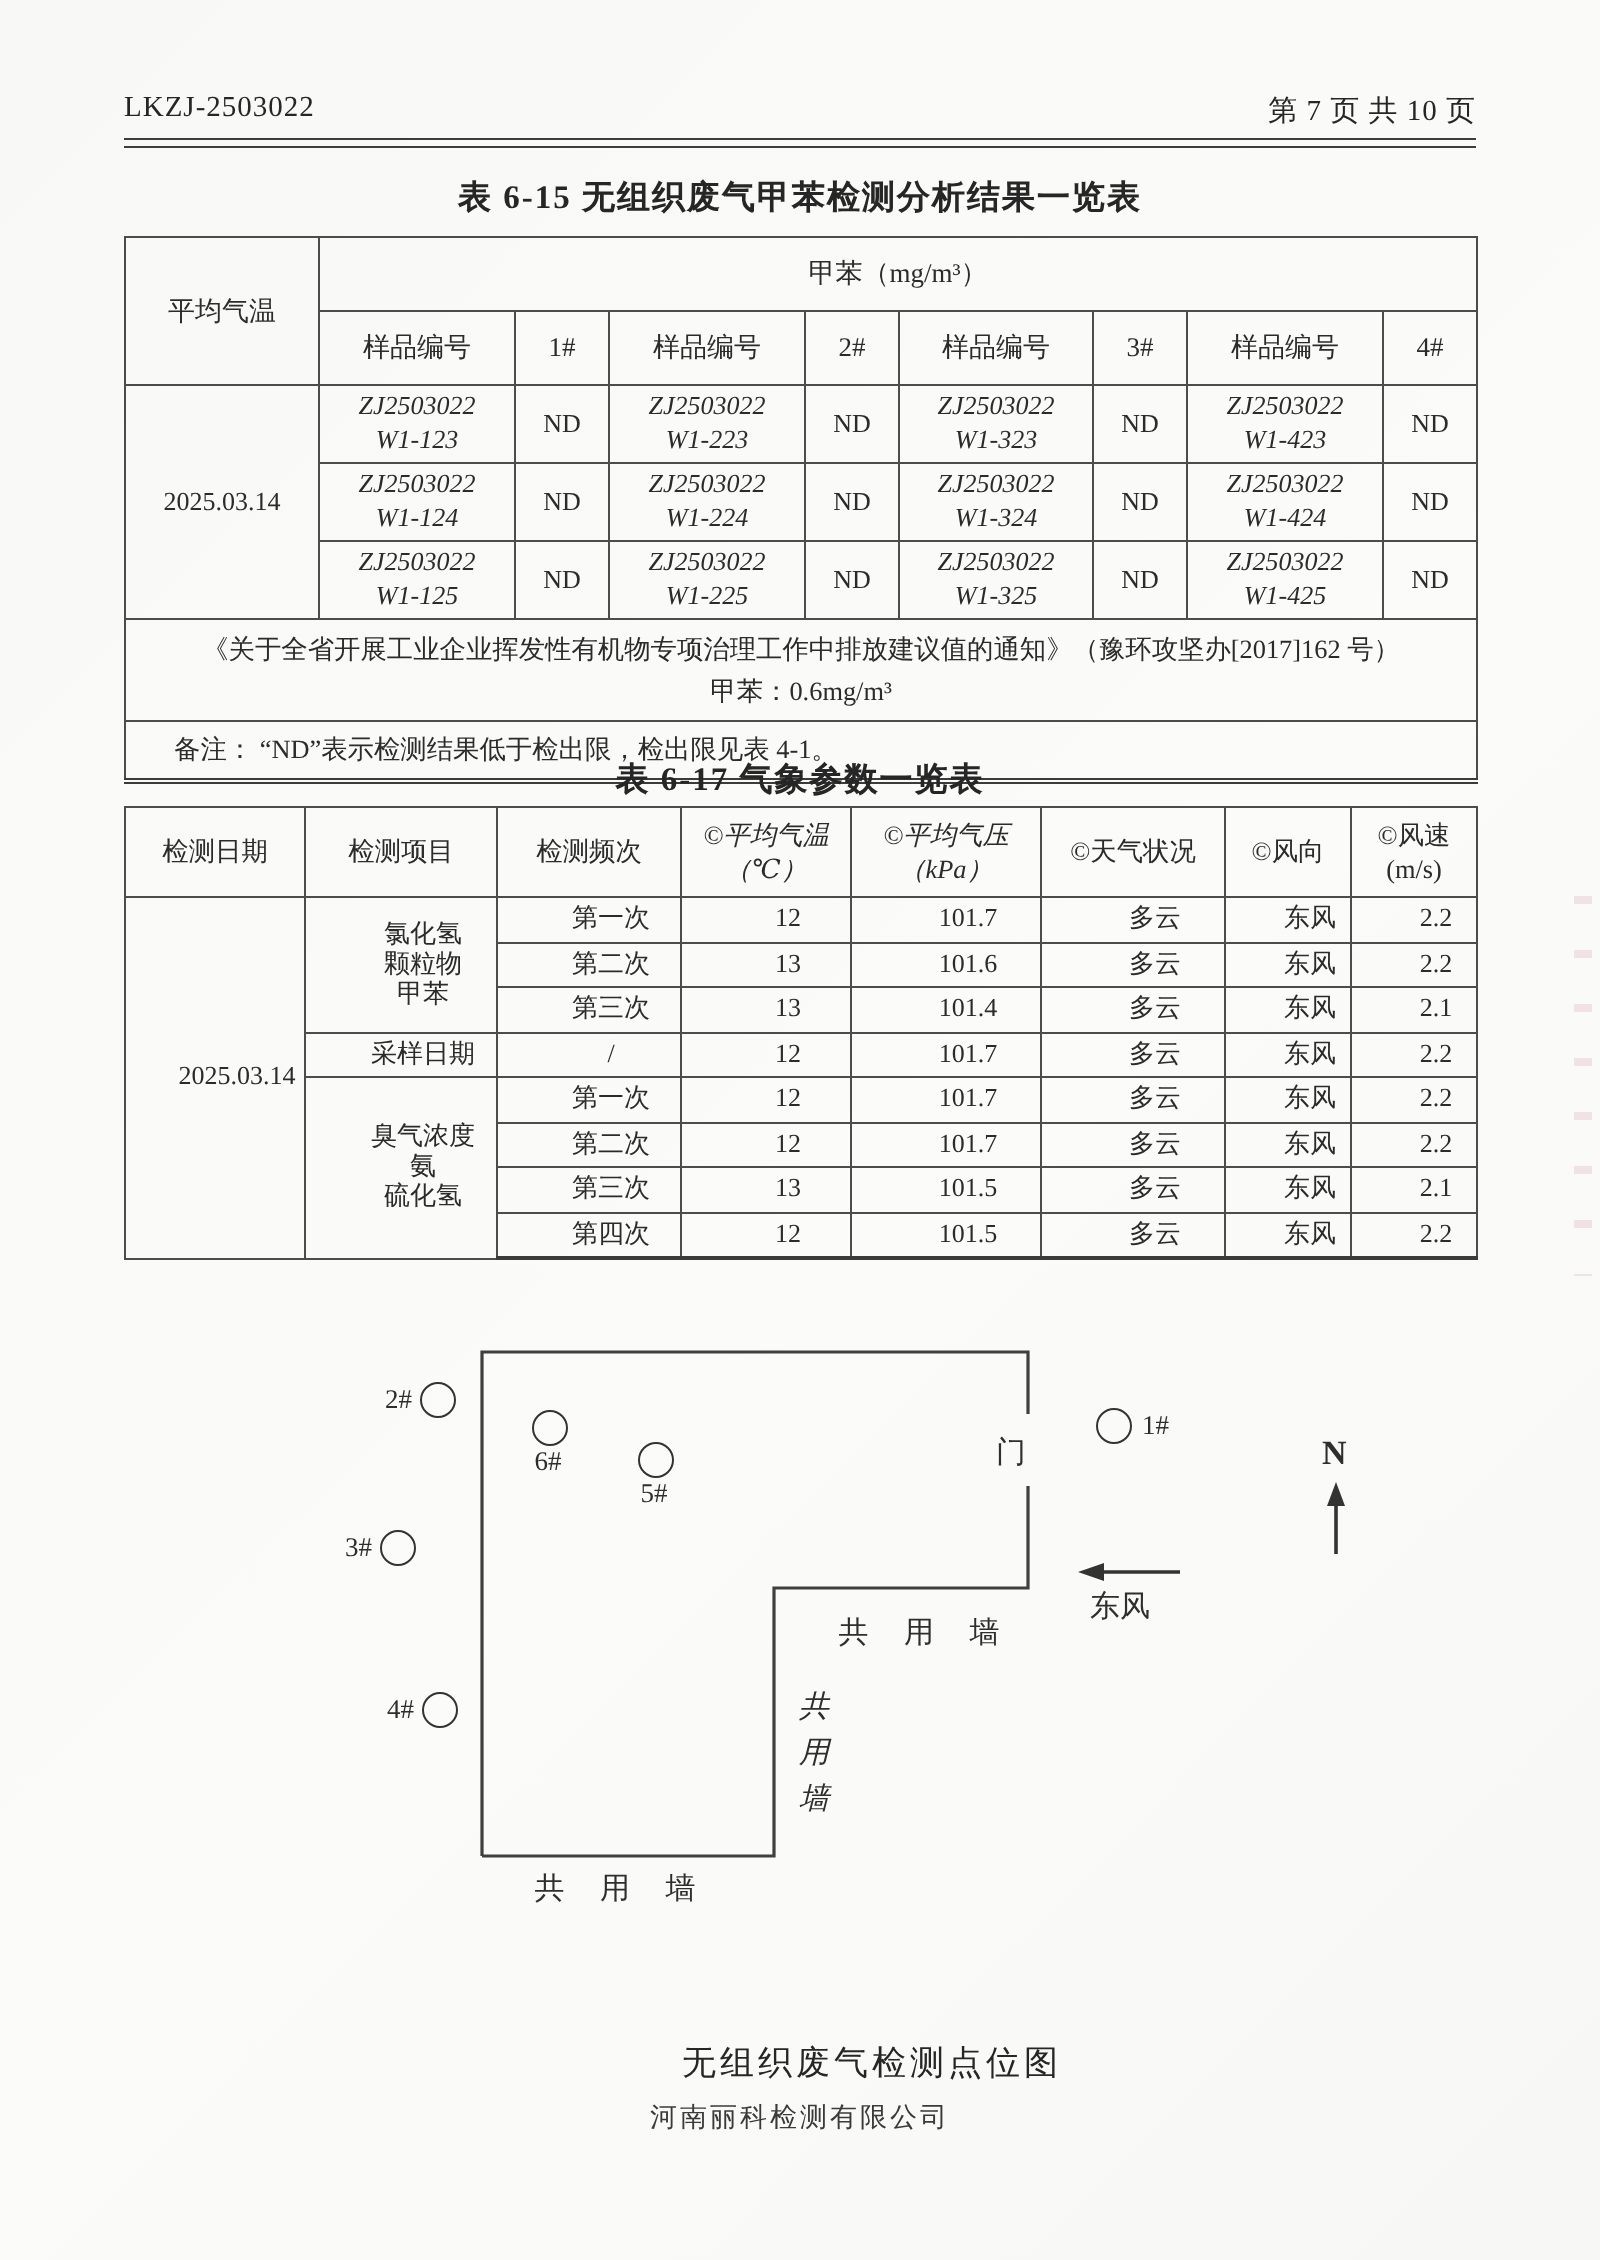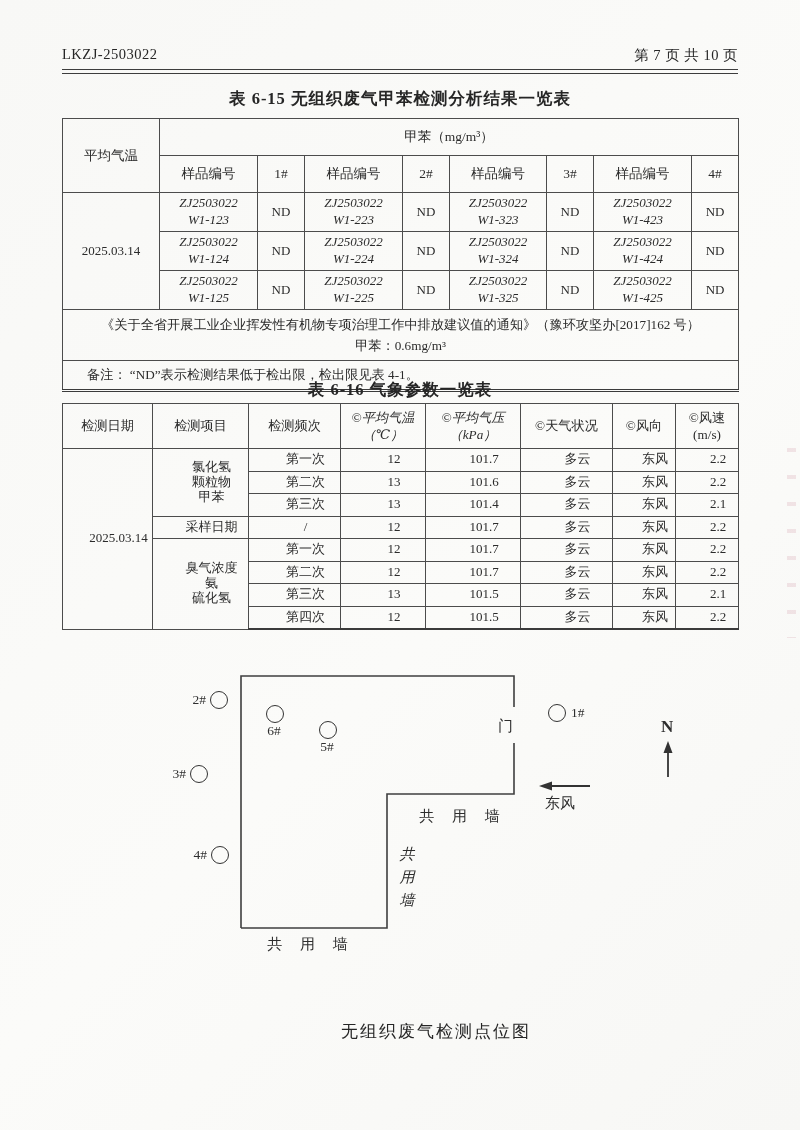--- a/index.html
+++ b/index.html
@@ -142,21 +142,21 @@
         <div>《关于全省开展工业企业挥发性有机物专项治理工作中排放建议值的通知》（豫环攻坚办[2017]162 号）</div>
         <div>甲苯：0.6mg/m³</div>
       </td>
     </tr>
     <tr class="note">
       <td colspan="9">备注： “ND”表示检测结果低于检出限，检出限见表 4-1。</td>
     </tr>
   </tbody>
     </table>
 
-  <div class="tbl-title" id="t2-title">表 6-16 气象参数一览表</div>
+  <div class="tbl-title" id="t2-title">表 6-17 气象参数一览表</div>
   <table id="t2">
     <colgroup>
       <col style="width:90px">
         <col style="width:96px">
         <col style="width:92px">
       <col style="width:85px">
         <col style="width:95px">
         <col style="width:92px">
       <col style="width:63px">
         <col style="width:63px">
@@ -294,16 +294,17 @@
       <span class="pt-circle" style="left:319px; top:66px;"></span>
       <span class="pt-label" style="left:307px; top:84px; width:40px; text-align:center;">5#</span>
     </div>
     <div>
       <span class="pt-circle" style="left:266px; top:50px;"></span>
       <span class="pt-label" style="left:254px; top:68px; width:40px; text-align:center;">6#</span>
     </div>
   </div>
 
   <div class="caption" id="cap-main">无组织废气检测点位图</div>
+  <div class="caption" id="cap-sub">河南丽科检测有限公司</div>
 
   <div class="bleed"></div>
 
 </div>
 
 </body></html>

